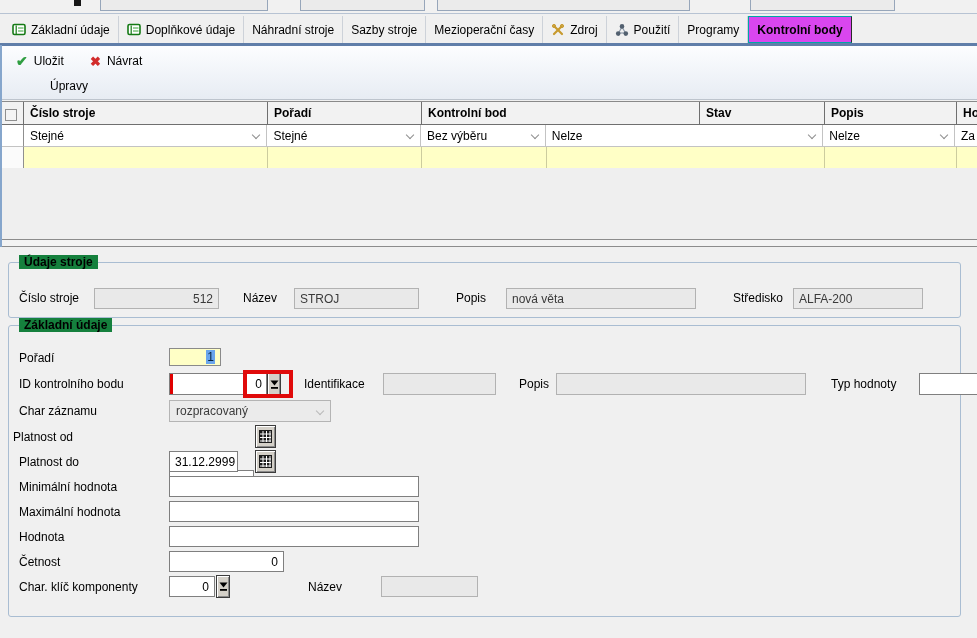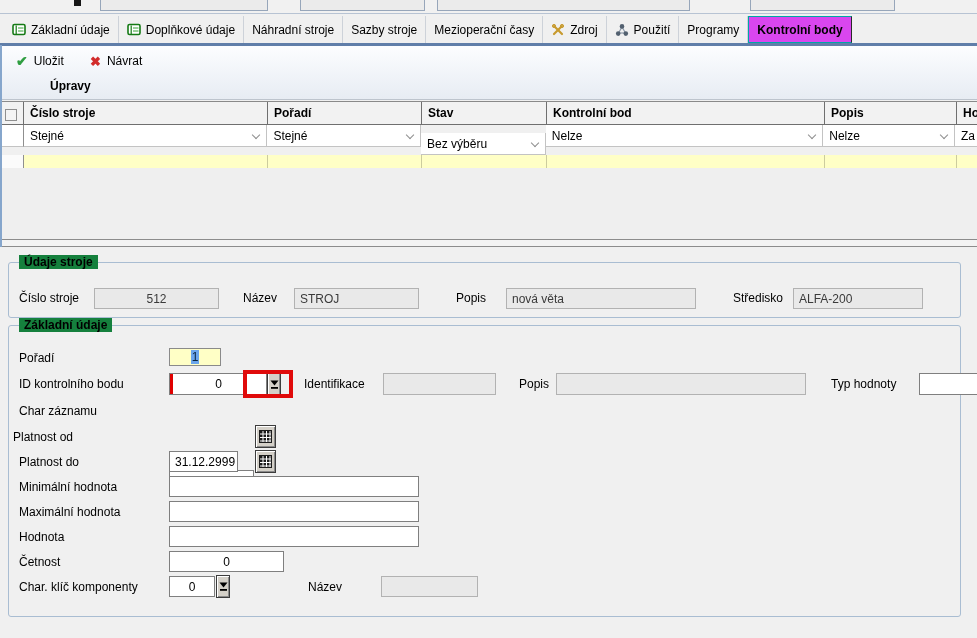--- a/index.html
+++ b/index.html
@@ -15,42 +15,42 @@
   
   .tabbar { position:absolute; left:0; top:14px; width:977px; height:29px; background:#f0f0f0; display:flex; align-items:flex-end; padding-left:4px; }
   .tab { height:27px; display:flex; align-items:center; gap:5px; padding:0 8px; border-right:1px solid #cdd2d9; cursor:default; white-space:nowrap; }
   .tab.active { background:#d946ef; font-weight:bold; border:1px solid #00a6a6; border-right:1px solid #2a2a2a; }
   .tab-underline { position:absolute; left:0; top:43px; width:977px; height:3px; background:#607ea9; }
   
   .toolbar { position:absolute; left:0; top:46px; width:977px; height:54px; background:linear-gradient(#fcfdff,#e7ecf3); border-bottom:1px solid #bdc4cd; }
   .tbtn { position:absolute; display:flex; align-items:center; gap:6px; padding:2px 4px; cursor:default; }
   .ic-check { color:#2f9e41; font-weight:bold; font-size:14px; line-height:14px; }
   .ic-x { color:#d22b2b; font-weight:bold; font-size:13px; line-height:13px; }
-  .tmenu { position:absolute; left:44px; top:31px; padding:2px 6px;font-weight:bold; }
+  .tmenu { position:absolute; left:44px; top:31px; padding:2px 6px; }
   
   .grid { position:absolute; left:0; top:101px; width:977px; border-top:1px solid #8a8a8a; border-bottom:1px solid #8a8a8a; }
   .g-row { display:flex; }
   .g-h { height:23px; background:#f2f2f2; border-right:1px solid #6f6f6f; border-bottom:1px solid #6f6f6f; font-weight:bold; padding:4px 0 0 6px; overflow:hidden; white-space:nowrap; }
   .g-f { height:22px; background:#ffffff; border-right:1px solid #c3c3c3; border-bottom:1px solid #c3c3c3; position:relative; padding:4px 16px 0 6px; overflow:hidden; white-space:nowrap; }
   .g-y { height:21px; background:#ffffc6; border-right:1px solid #cccc9e; }
   .g-sel { background:#fbfbfb; }
   .chev { position:absolute; right:7px; top:7px; width:6px; height:6px; border-right:1.5px solid #8e8e8e; border-bottom:1.5px solid #8e8e8e; transform:rotate(45deg); }
   .cb { width:12px; height:12px; background:#f4f4f4; border:1px solid #8f8f8f; margin:4px 0 0 5px; }
   
   .mid-gap { position:absolute; left:0; top:168px; width:977px; height:71px; background:#efefef; }
   .splitter { position:absolute; left:0; top:239px; width:977px; height:8px; background:#f3f3f3; border-top:1px solid #8c8c8c; border-bottom:1px solid #8c8c8c; }
   .left-edge { position:absolute; left:0; top:45px; width:2px; height:593px; background:#86a6cc; }
   
   .panel { position:absolute; left:0; top:247px; width:977px; height:391px; background:#f0f0f0; }
   .fs { position:absolute; border:1px solid #a9bdd2; border-radius:3px; }
   .fs-legend { position:absolute; top:-8px; left:10px; background:#15803d; padding:0 5px; font-weight:bold; white-space:nowrap; }
   .lbl { position:absolute; white-space:nowrap; }
   .fld { position:absolute; background:#fff; border:1px solid #7f7f7f; padding:3px 5px 0 5px; overflow:hidden; white-space:nowrap; height:21px; }
   .fld.dis { background:#e9e9e9; border-color:#b2b2b2; color:#3a3a3a; }
-  .fld.num { text-align:center; }
+  .fld.num { text-align:right; }
   .fld.yellow { background:#ffffc6; }
   .combo { position:absolute; background:#ebebeb; border:1px solid #b4b4b4; color:#3c3c3c; padding:3px 18px 0 6px; height:22px; overflow:hidden; white-space:nowrap; }
   .btn3d { position:absolute; background:#d4d0c8; border:1px solid #3c3c3c; box-shadow:inset 1px 1px 0 #ffffff, inset -1px -1px 0 #8a8a8a; display:flex; align-items:center; justify-content:center; }
   .redbar { position:absolute; left:0; top:0; width:3px; height:100%; background:#e00000; }
   .hl { position:absolute; border:4px solid #e00a0a; z-index:6; pointer-events:none; }
   .selval { background:#6aa5ec; color:#07233f; padding:0 1px; }
 </style>
 </head>
 <body>
 
@@ -137,30 +137,30 @@
     <div class="tmenu">Úpravy</div>
   </div>
 
   <div class="grid">
     <div class="g-row">
       <div class="g-h" style="width:24px; padding-left:0;">
           <div class="cb" style="margin-top:3px;"></div>
         </div>
       <div class="g-h" style="width:244px;">Číslo stroje</div>
       <div class="g-h" style="width:154px;">Pořadí</div>
+      <div class="g-h" style="width:278px;">Kontrolní bod</div>
       <div class="g-h" style="width:125px;">Stav</div>
-      <div class="g-h" style="width:278px;">Kontrolní bod</div>
       <div class="g-h" style="width:132px;">Popis</div>
       <div class="g-h" style="width:20px; border-right:none;">Ho</div>
     </div>
     <div class="g-row">
       <div class="g-f" style="width:24px; padding:0; border-right-color:#8f8f8f;"></div>
       <div class="g-f" style="width:244px;"><span>Stejné</span><span class="chev"></span></div>
       <div class="g-f" style="width:154px;"><span>Stejné</span><span class="chev"></span></div>
-      <div class="g-f" style="width:125px;margin-top:8px;"><span>Bez výběru</span><span class="chev"></span></div>
+      <div class="g-f" style="width:125px;"><span>Bez výběru</span><span class="chev"></span></div>
       <div class="g-f" style="width:278px;"><span>Nelze</span><span class="chev"></span></div>
       <div class="g-f" style="width:132px;"><span>Nelze</span><span class="chev"></span></div>
       <div class="g-f" style="width:20px; border-right:none;"><span>Za</span></div>
     </div>
     <div class="g-row">
       <div class="g-y g-sel" style="width:24px; border-right-color:#8f8f8f;"></div>
       <div class="g-y" style="width:244px;"></div>
       <div class="g-y" style="width:154px;"></div>
       <div class="g-y" style="width:125px;"></div>
       <div class="g-y" style="width:278px;"></div>
@@ -206,20 +206,24 @@
       </div>
       <div class="hl" style="left:234px; top:44px; width:50px; height:28px;"></div>
       <div class="lbl" style="left:295px; top:51px;">Identifikace</div>
       <div class="fld dis" style="left:374px; top:47px; width:113px; height:22px;"></div>
       <div class="lbl" style="left:510px; top:51px;">Popis</div>
       <div class="fld dis" style="left:547px; top:47px; width:250px; height:22px;"></div>
       <div class="lbl" style="left:822px; top:51px;">Typ hodnoty</div>
       <div class="fld" style="left:910px; top:47px; width:75px; height:22px;"></div>
 
       <div class="lbl" style="left:10px; top:78px;">Char záznamu</div>
+      <div class="combo" style="left:160px; top:74px; width:162px;">
+        <span>rozpracovaný</span>
+        <span class="chev" style="border-color:#b9b9b9;"></span>
+      </div>
 
       <div class="lbl" style="left:4px; top:104px;">Platnost od</div>
       <div class="fld" style="left:160px; top:104px; width:85px;margin-top:40px;">20.01.2023</div>
       <div class="btn3d" style="left:246px; top:99px; width:21px; height:23px;">
         <svg width="13" height="13">
             <rect width="13" height="13" fill="#1c1c1c"></rect>
             <g stroke="#ffffff" stroke-width="1">
               <line x1="4" y1="1" x2="4" y2="12"></line>
               <line x1="7.5" y1="1" x2="7.5" y2="12"></line>
               <line x1="11" y1="1" x2="11" y2="12"></line>

